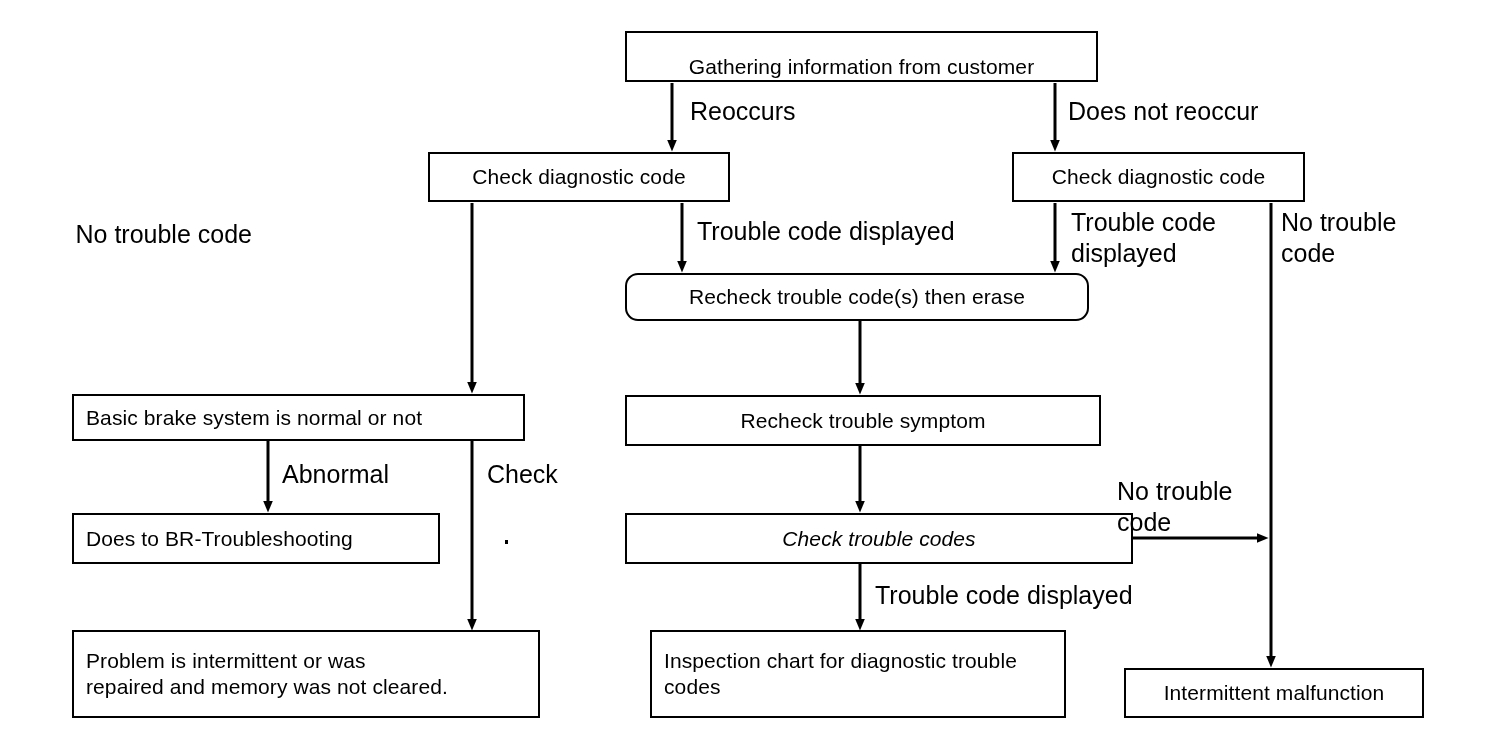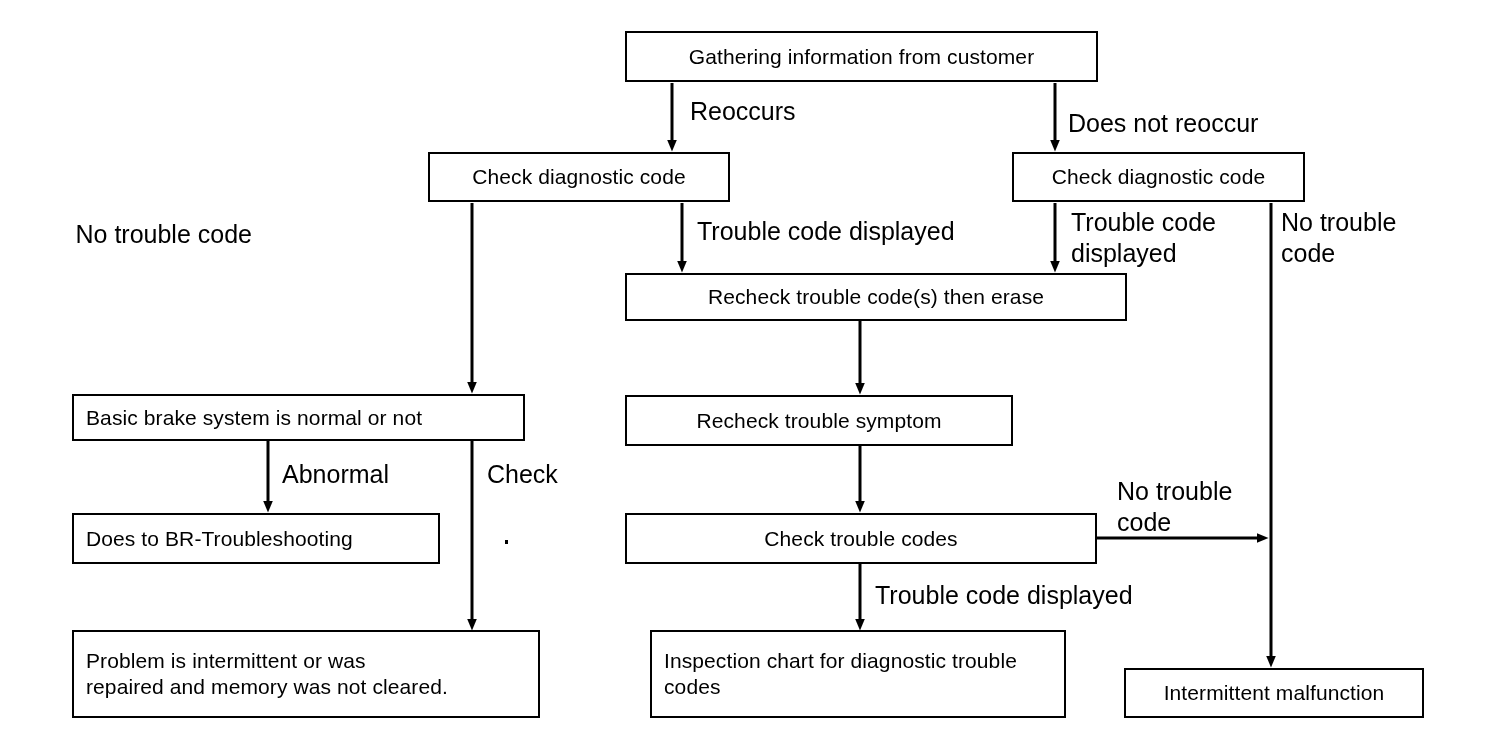--- a/index.html
+++ b/index.html
@@ -95,41 +95,41 @@
 
     <path d="M860,564 L860,620" stroke="#000000" stroke-width="3" fill="none" marker-end="url(#ah)"></path>
 
     <path d="M1097,538 L1258,538" stroke="#000000" stroke-width="3" fill="none" marker-end="url(#ah)"></path>
 
     <path d="M268,441 L268,502" stroke="#000000" stroke-width="3" fill="none" marker-end="url(#ah)"></path>
 
     <path d="M472,441 L472,620" stroke="#000000" stroke-width="3" fill="none" marker-end="url(#ah)"></path>
   </svg>
 
-  <div class="node center" style="left:625px; top:31px; width:473px; height:51px;">
+  <div class="node center" style="left:625px; top:31px; width:473px; height:51px;align-items:flex-end;">
     <span class="txt">Gathering information from customer</span>
   </div>
 
   <div class="node center" style="left:428px; top:152px; width:302px; height:50px;">
     <span class="txt">Check diagnostic code</span>
   </div>
 
   <div class="node center" style="left:1012px; top:152px; width:293px; height:50px;">
     <span class="txt">Check diagnostic code</span>
   </div>
 
-  <div class="node center" style="left:625px; top:273px; width:502px; height:48px;">
+  <div class="node center" style="left:625px; top:273px; width:464px; height:48px;border-radius:13px;">
     <span class="txt">Recheck trouble code(s) then erase</span>
   </div>
 
-  <div class="node center" style="left:625px; top:395px; width:388px; height:51px;">
+  <div class="node center" style="left:625px; top:395px; width:476px; height:51px;">
     <span class="txt">Recheck trouble symptom</span>
   </div>
 
-  <div class="node center" style="left:625px; top:513px; width:472px; height:51px;">
+  <div class="node center" style="left:625px; top:513px; width:508px; height:51px;font-style:italic;">
     <span class="txt">Check trouble codes</span>
   </div>
 
   <div class="node left" style="left:650px; top:630px; width:416px; height:88px;">
     <span class="txt">Inspection chart for diagnostic trouble
 codes</span>
   </div>
 
   <div class="node left" style="left:72px; top:394px; width:453px; height:47px;">
     <span class="txt">Basic brake system is normal or not</span>
@@ -143,21 +143,21 @@
     <span class="txt">Problem is intermittent or was
 repaired and memory was not cleared.</span>
   </div>
 
   <div class="node center" style="left:1124px; top:668px; width:300px; height:50px;">
     <span class="txt">Intermittent malfunction</span>
   </div>
 
   <div class="edge-label" style="left:690px; top:96px;">Reoccurs</div>
 
-  <div class="edge-label" style="left:1068px; top:96px;margin-top:12px;">Does not reoccur</div>
+  <div class="edge-label" style="left:1068px; top:96px;">Does not reoccur</div>
 
   <div class="edge-label" style="left:266px; top:219px; transform:translateX(-100%); padding-right:14px;">No trouble code</div>
 
   <div class="edge-label" style="left:697px; top:216px;">Trouble code displayed</div>
 
   <div class="edge-label" style="left:1071px; top:207px;">Trouble code
 displayed</div>
 
   <div class="edge-label" style="left:1281px; top:207px;">No trouble
 code</div>

